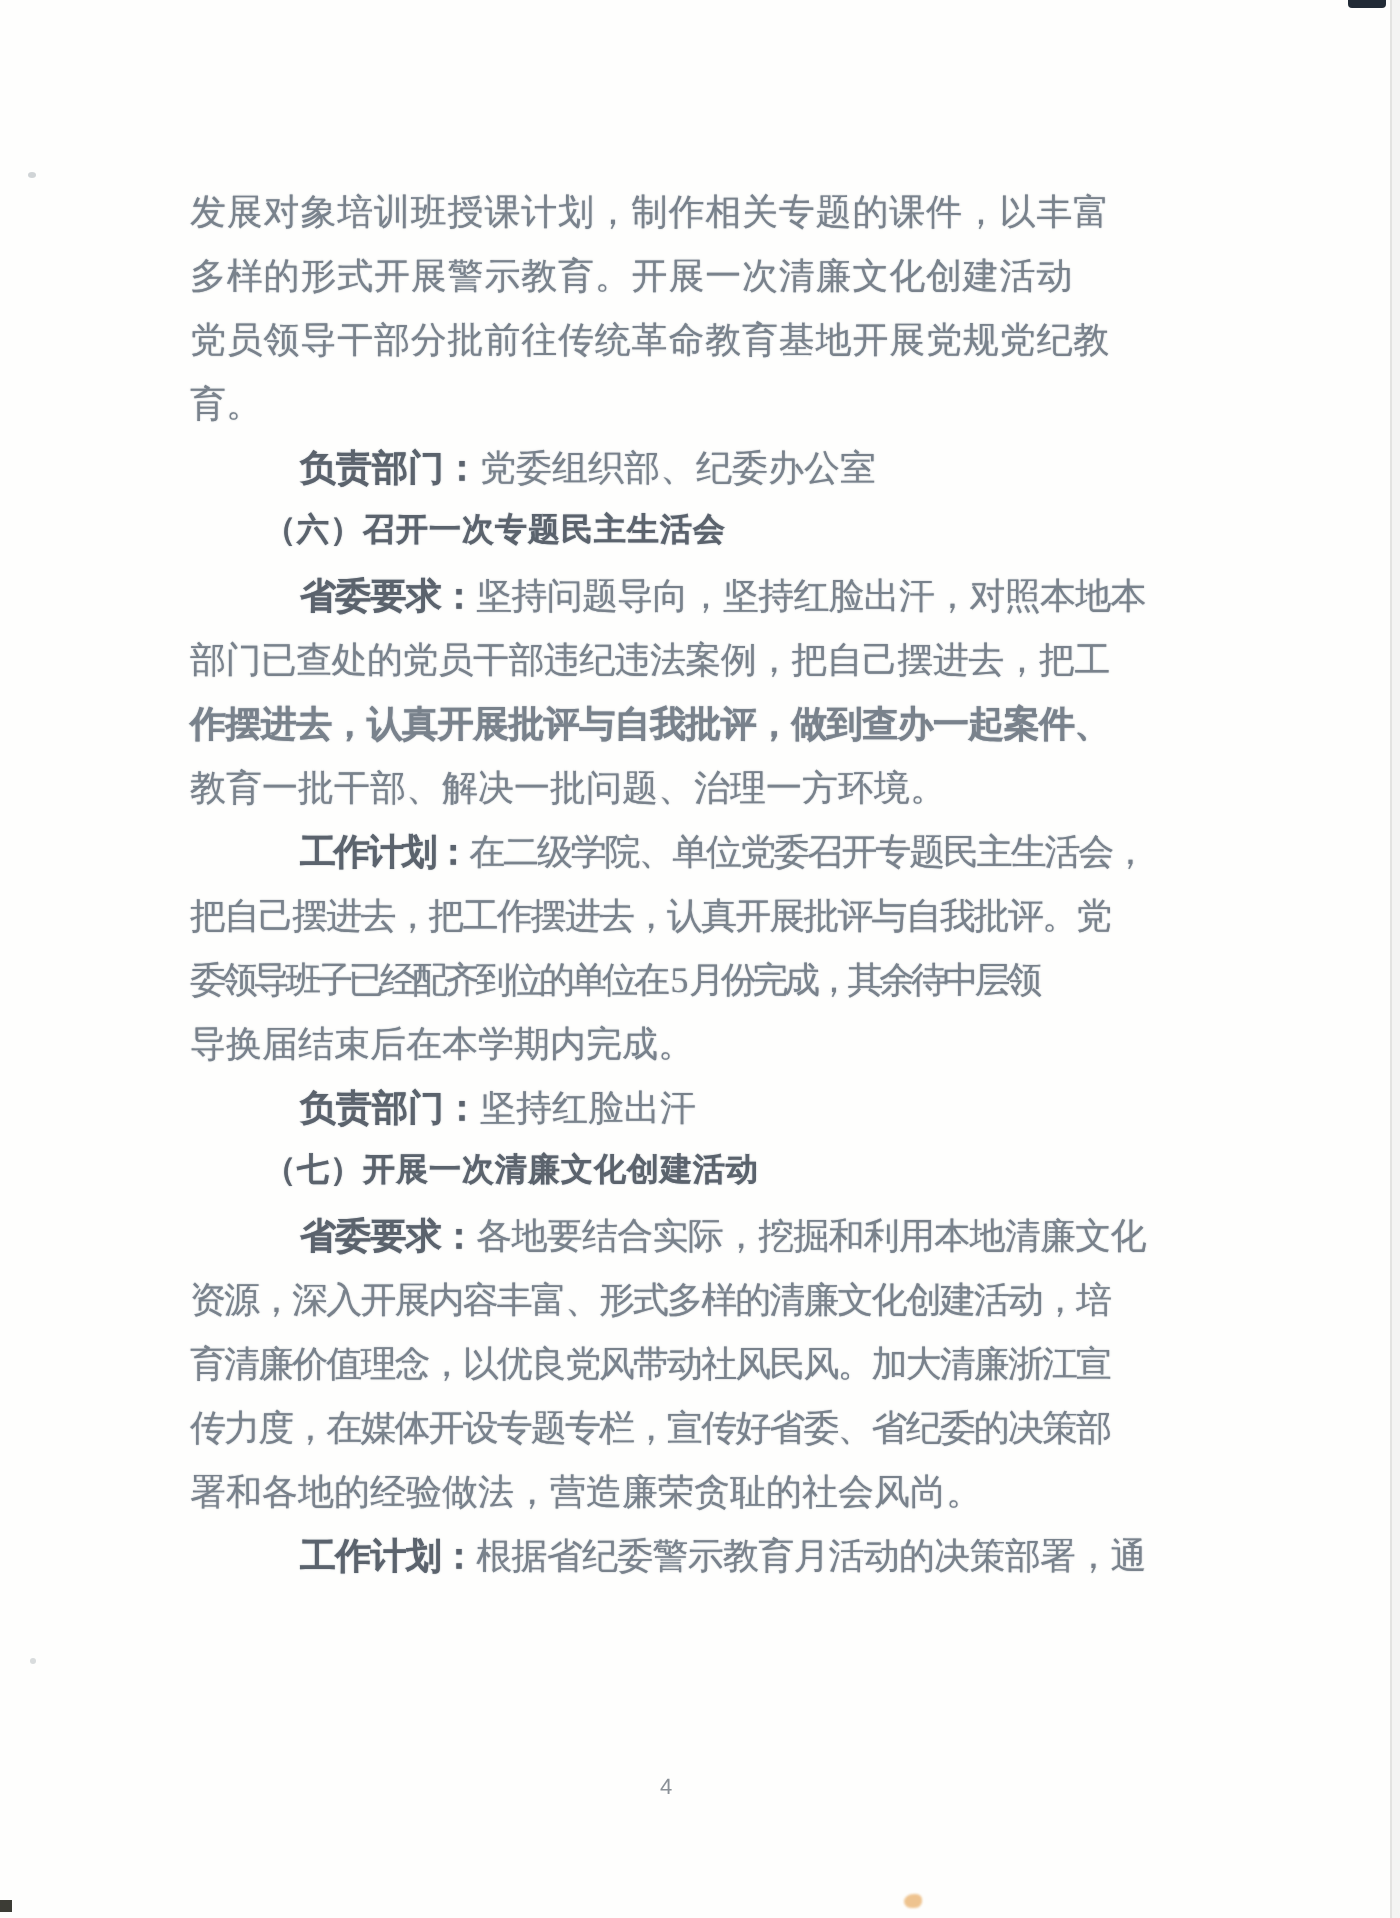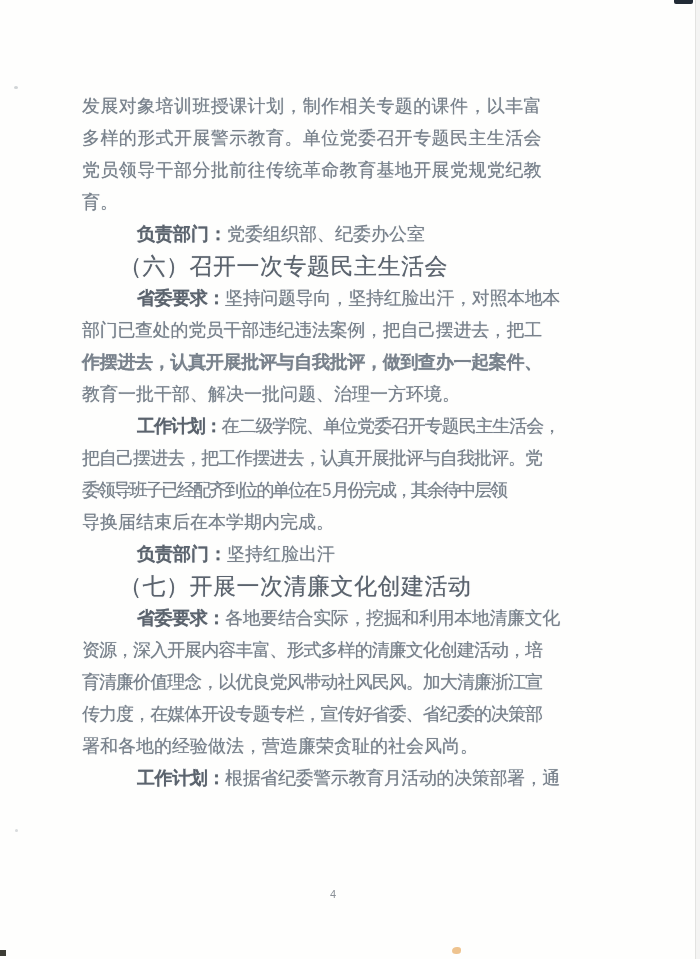--- a/index.html
+++ b/index.html
@@ -69,21 +69,21 @@
     left: 15px;
     top: 829px;
     width: 3px;
     height: 3px;
     background: #b4b9be;
     opacity: 0.5;
     border-radius: 50%;
   }
   .content {
     position: absolute;
-    left: 82px;
+    left: 95px;
     top: 90px;
     width: 460px;
   }
   .line {
     height: 32px;
     line-height: 32px;
     font-size: 18px;
     color: #79828c;
     white-space: nowrap;
     text-shadow: 0 0 0.7px rgba(118, 128, 140, 0.75);
@@ -92,22 +92,22 @@
     padding-left: 37px;
   }
   .line .label {
     font-family: "Liberation Sans", "DejaVu Sans", sans-serif;
     font-weight: 700;
     color: #5b636d;
     margin-left: 18px;
   }
   .line.heading {
     font-family: "Liberation Sans", "DejaVu Sans", sans-serif;
-    font-weight: 400;
-    font-size: 23px;
+    font-weight: 700;
+    font-size: 16px;
     color: #5b636d;
     letter-spacing: 0.5px;
   }
   .footer {
     position: absolute;
     left: 0;
     top: 884px;
     width: 666px;
     text-align: center;
   }
@@ -125,21 +125,21 @@
   <div class="edge-right"></div>
   <div class="mark-top"></div>
   <div class="speck-bl"></div>
   <div class="speck-orange"></div>
   <div class="speck-gray-1"></div>
   <div class="speck-gray-2"></div>
 
   <div class="content">
 
   <div class="line body" style="letter-spacing: 0.4px;"><span class="text">发展对象培训班授课计划，制作相关专题的课件，以丰富</span></div>
-      <div class="line body" style="letter-spacing: 0.4px;"><span class="text">多样的形式开展警示教育。单位党委召开专题民主生活会</span></div>
+      <div class="line body" style="letter-spacing: 0.4px;"><span class="text">多样的形式开展警示教育。开展一次清廉文化创建活动</span></div>
       <div class="line body" style="letter-spacing: 0.4px;"><span class="text">党员领导干部分批前往传统革命教育基地开展党规党纪教</span></div>
       <div class="line body"><span class="text">育。</span></div>
       <div class="line label indent"><span class="label">负责部门：</span><span class="text">党委组织部、纪委办公室</span></div>
       <div class="line heading indent"><span class="text">（六）召开一次专题民主生活会</span></div>
       <div class="line label indent" style="letter-spacing: -0.38px;"><span class="label">省委要求：</span><span class="text">坚持问题导向，坚持红脸出汗，对照本地本</span></div>
       <div class="line body" style="letter-spacing: -0.31px;"><span class="text">部门已查处的党员干部违纪违法案例，把自己摆进去，把工</span></div>
       <div class="line body" style="letter-spacing: -0.31px; font-weight: bold;"><span class="text">作摆进去，认真开展批评与自我批评，做到查办一起案件、</span></div>
       <div class="line body"><span class="text">教育一批干部、解决一批问题、治理一方环境。</span></div>
       <div class="line label indent" style="letter-spacing: -1.08px;"><span class="label">工作计划：</span><span class="text">在二级学院、单位党委召开专题民主生活会，</span></div>
       <div class="line body" style="letter-spacing: -0.96px;"><span class="text">把自己摆进去，把工作摆进去，认真开展批评与自我批评。党</span></div>

